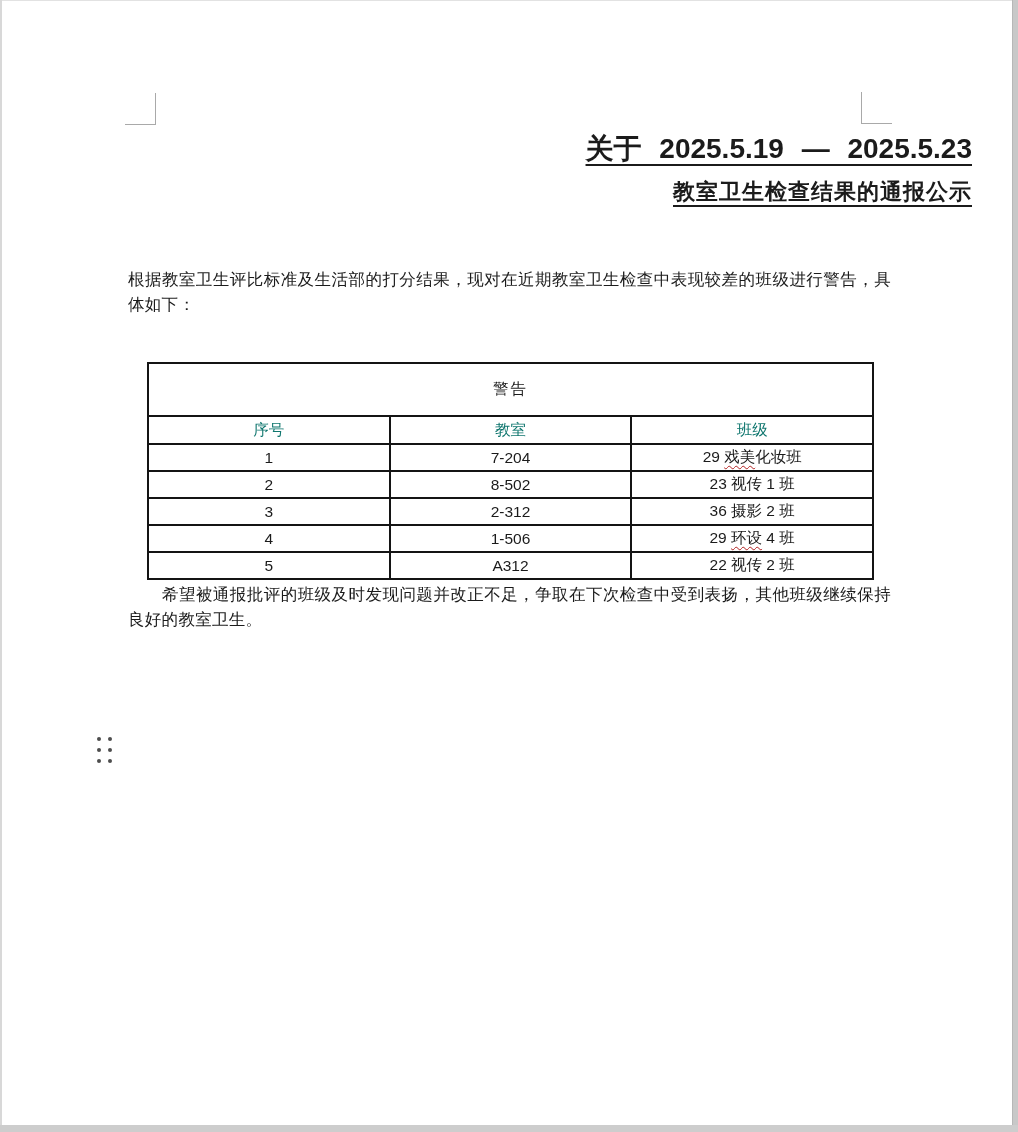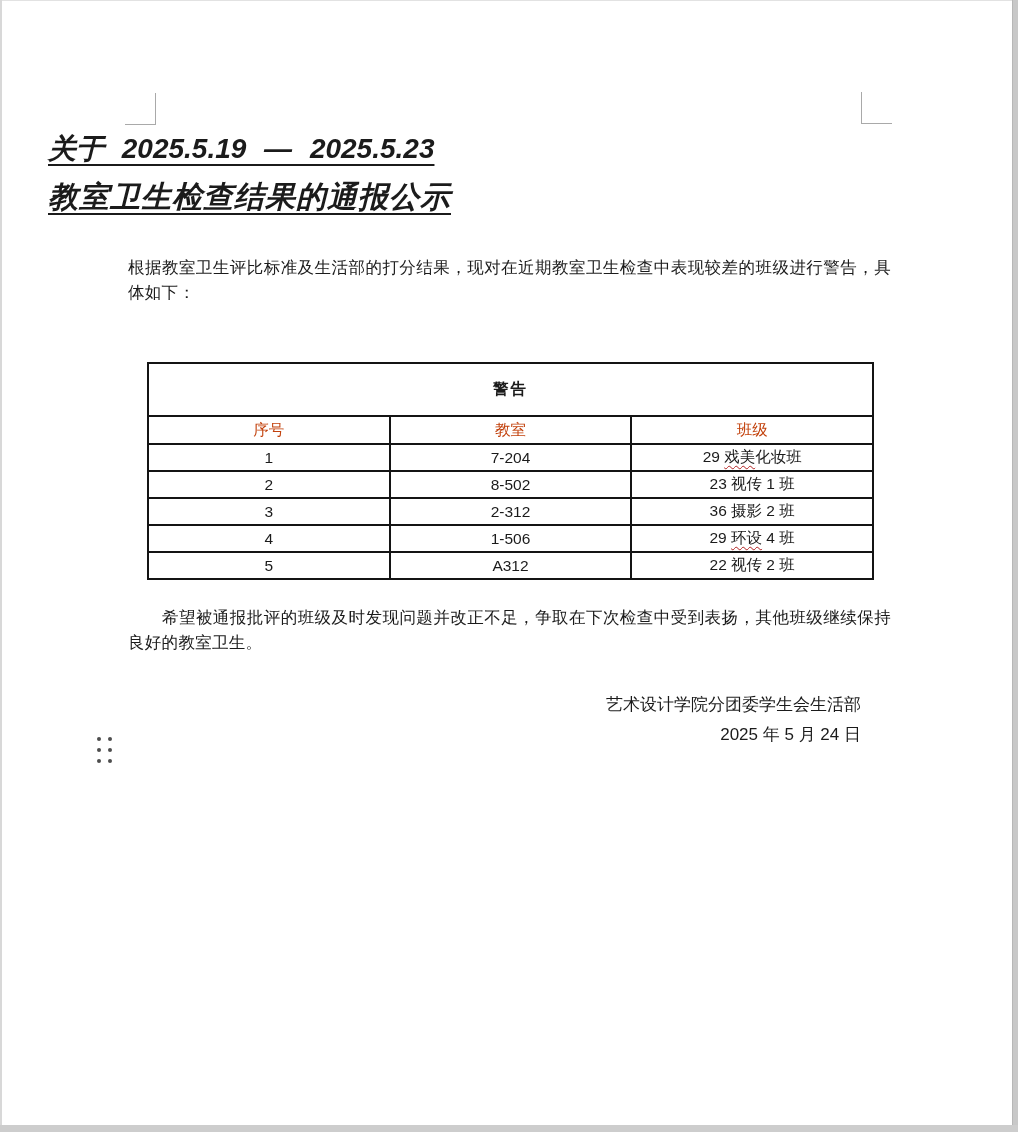--- a/index.html
+++ b/index.html
@@ -15,37 +15,37 @@
   .edge-right{position:absolute;top:0;right:0;width:5px;height:100%;background:#c8c8c8;border-left:1px solid #b7b7b7;}
   .edge-bottom{position:absolute;left:0;bottom:0;width:100%;height:7px;background:#cdcdcd;}
   .edge-left{position:absolute;left:0;top:0;width:2px;height:1125px;background:#d8d8d8;}
   .edge-top{position:absolute;left:0;top:0;width:100%;height:1px;background:#e2e2e2;}
   
   .crop-tl{position:absolute;left:125px;top:93px;width:30px;height:31px;
            border-right:1px solid #a9a9a9;border-bottom:1px solid #a9a9a9;}
   .crop-tr{position:absolute;left:861px;top:92px;width:30px;height:31px;
            border-left:1px solid #a9a9a9;border-bottom:1px solid #a9a9a9;}
   
-  .title{position:absolute;left:48px;width:900px;text-align:left;font-weight:bold;font-style:italic;}
+  .title{position:absolute;left:72px;width:900px;text-align:right;font-weight:bold;}
   .title-1{top:130px;font-size:28px;word-spacing:10px;
            font-family:"Liberation Sans","Liberation Serif",serif;}
-  .title-2{top:177px;font-size:30px;letter-spacing:1px;}
+  .title-2{top:177px;font-size:22px;letter-spacing:1px;}
   .u{text-decoration:underline;text-decoration-thickness:2px;text-underline-offset:6px;}
   
   .para{position:absolute;left:128px;width:763px;font-size:16.5px;line-height:24.5px;
         text-align:justify;letter-spacing:0.3px;}
-  .para-intro{top:256px;}
-  .para-close{top:606px;text-indent:34px;}
+  .para-intro{top:268px;}
+  .para-close{top:583px;text-indent:34px;}
   
   .tbl-wrap{position:absolute;left:147px;top:362px;width:727px;}
   table.warning{width:100%;border-collapse:collapse;table-layout:fixed;}
   table.warning td{border:2px solid #141414;text-align:center;vertical-align:middle;
                    padding:0;font-size:15.5px;}
-  td.caption-cell{height:51px;font-size:18px;font-weight:bold;letter-spacing:2px;margin-top:44px;}
-  tr.hdr td{height:26px;color:#c2410c;}
+  td.caption-cell{height:51px;font-size:18px;font-weight:normal;letter-spacing:2px;margin-top:44px;}
+  tr.hdr td{height:26px;color:#0f766e;}
   tr.data td{height:25px;}
   .num{font-family:"Liberation Sans","Liberation Serif",serif;}
   .squiggle{text-decoration:underline wavy #b22222;text-decoration-thickness:1px;text-underline-offset:3px;}
   
   .sig{position:absolute;left:128px;top:690px;width:733px;text-align:right;
        font-size:17px;line-height:30px;}
   
   .drag-handle{position:absolute;left:97px;top:737px;display:grid;
                grid-template-columns:4px 4px;grid-auto-rows:4px;column-gap:7px;row-gap:7px;}
   .drag-handle i{display:block;width:4px;height:4px;border-radius:50%;background:#4d4d4d;}
@@ -109,24 +109,20 @@
             <td class="num">5</td>
             <td class="num">A312</td>
             <td class="num"><span>22 视传 2 班</span></td>
           </tr>
         </tbody>
     </table>
   </div>
 
   <div class="para para-close">希望被通报批评的班级及时发现问题并改正不足，争取在下次检查中受到表扬，其他班级继续保持良好的教室卫生。</div>
 
-  <div class="sig">
-    <div>艺术设计学院分团委学生会生活部</div>
-    <div class="num">2025 年 5 月 24 日</div>
-  </div>
 
   <div class="drag-handle">
     <i></i>
       <i></i>
       <i></i>
       <i></i>
       <i></i>
       <i></i>
   </div>
 

